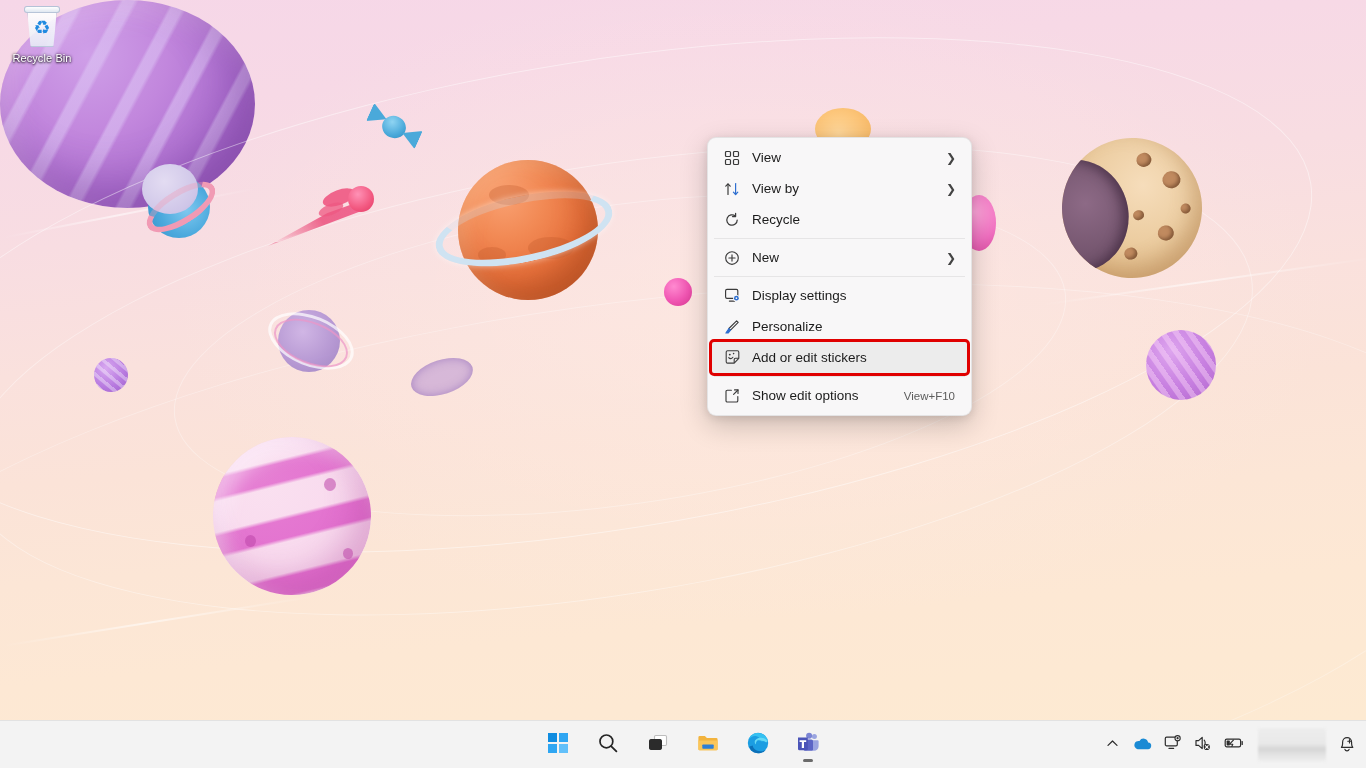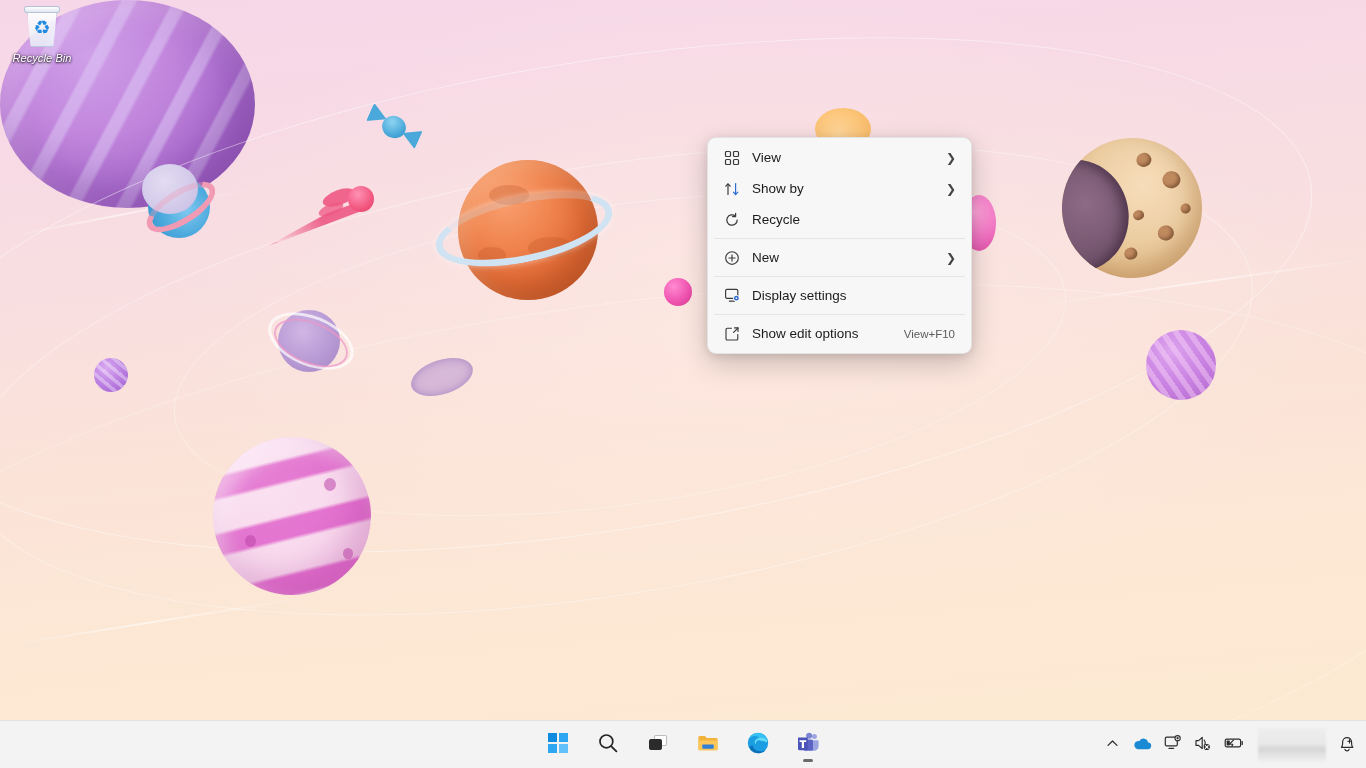--- a/index.html
+++ b/index.html
@@ -199,21 +199,20 @@
     border:1px solid rgba(175,190,212,0.9); border-radius:3px;
   }
   #recycle-bin .rb-sym {
     position:absolute; left:9px; top:12px; width:20px; height:20px;
     color:#1f8ae0; font-size:19px; line-height:20px; text-align:center;
   }
   #recycle-bin .rb-label {
     font-size:11px; color:#ffffff; text-align:right; line-height:13px;
     text-shadow:0 0 3px rgba(0,0,0,0.85), 0 1px 2px rgba(0,0,0,0.75);
     letter-spacing:0.1px;
-    font-style:italic;
   }
 
   
   #context-menu {
     position:absolute; left:707px; top:137px; width:265px;
     background:#f8f7f8;
     border:1px solid rgba(0,0,0,0.08);
     border-radius:9px;
     box-shadow:0 9px 28px rgba(0,0,0,0.20), 0 2px 8px rgba(0,0,0,0.10);
     padding:4px 4px;
@@ -380,21 +379,21 @@
 
     <div class="menu-item">
       <span class="mi-icon">
         <svg width="16" height="16" viewBox="0 0 16 16">
           <path d="M4 13.5V3" stroke="#3b3b3b" stroke-width="1.2" fill="none" stroke-linecap="round"></path>
           <path d="M1.8 5.2 4 2.9l2.2 2.3" stroke="#3b3b3b" stroke-width="1.2" fill="none" stroke-linecap="round" stroke-linejoin="round"></path>
           <path d="M11.6 2.5v10.8" stroke="#2f6fd0" stroke-width="1.2" fill="none" stroke-linecap="round"></path>
           <path d="M9.4 11.1l2.2 2.4 2.2-2.4" stroke="#2f6fd0" stroke-width="1.2" fill="none" stroke-linecap="round" stroke-linejoin="round"></path>
         </svg>
       </span>
-      <span class="mi-label">Show by</span>
+      <span class="mi-label">View by</span>
       <span class="mi-chevron">❯</span>
     </div>
 
     <div class="menu-item">
       <span class="mi-icon">
         <svg width="16" height="16" viewBox="0 0 16 16">
           <path d="M13.2 8a5.2 5.2 0 1 1-1.85-3.98" stroke="#3b3b3b" stroke-width="1.25" fill="none" stroke-linecap="round"></path>
           <path d="M11.6 1.4v3.1H8.5" stroke="#3b3b3b" stroke-width="1.25" fill="none" stroke-linecap="round" stroke-linejoin="round"></path>
         </svg>
       </span>
@@ -422,21 +421,42 @@
           <rect x="1.6" y="2.4" width="12.2" height="9" rx="1.4" fill="none" stroke="#3b3b3b" stroke-width="1.15"></rect>
           <path d="M5.4 14.1h5.2" stroke="#3b3b3b" stroke-width="1.15" stroke-linecap="round"></path>
           <circle cx="12.4" cy="11.2" r="3.3" fill="#f8f7f8"></circle>
           <circle cx="12.4" cy="11.2" r="2.4" fill="#2f6fd0"></circle>
           <circle cx="12.4" cy="11.2" r="0.85" fill="#f8f7f8"></circle>
         </svg>
       </span>
       <span class="mi-label">Display settings</span>
     </div>
 
-
+    <div class="menu-item">
+      <span class="mi-icon">
+        <svg width="16" height="16" viewBox="0 0 16 16">
+          <path d="M12.6 1.8 14.2 3.4 6.5 11.1 4.9 9.5z" fill="none" stroke="#3b3b3b" stroke-width="1.1" stroke-linejoin="round"></path>
+          <path d="M4.9 9.5 6.5 11.1 4.3 13.9 1.9 14.1z" fill="#2f6fd0" stroke="#2f6fd0" stroke-width="1.05" stroke-linejoin="round"></path>
+        </svg>
+      </span>
+      <span class="mi-label">Personalize</span>
+    </div>
+
+    <div class="menu-item highlighted">
+      <span class="mi-icon">
+        <svg width="17" height="17" viewBox="0 0 17 17">
+          <path d="M2.2 3.2a1.4 1.4 0 0 1 1.4-1.4h9.8a1.4 1.4 0 0 1 1.4 1.4v6.1l-4.6 4.8H3.6a1.4 1.4 0 0 1-1.4-1.4z" fill="none" stroke="#3b3b3b" stroke-width="1.1" stroke-linejoin="round"></path>
+          <path d="M14.8 9.3h-3.3a1.3 1.3 0 0 0-1.3 1.3v3.5" fill="none" stroke="#3b3b3b" stroke-width="1.1" stroke-linejoin="round"></path>
+          <circle cx="5.8" cy="5.6" r="0.95" fill="#3b3b3b"></circle>
+          <circle cx="9.6" cy="4.6" r="0.8" fill="#3b3b3b"></circle>
+          <path d="M4.7 8.6c1.2 1.5 3.3 1.3 4.2-0.3" stroke="#3b3b3b" stroke-width="1.05" fill="none" stroke-linecap="round"></path>
+        </svg>
+      </span>
+      <span class="mi-label">Add or edit stickers</span>
+    </div>
 
     <div class="menu-sep"></div>
 
     <div class="menu-item">
       <span class="mi-icon">
         <svg width="16" height="16" viewBox="0 0 16 16">
           <path d="M7.4 2.2H3.3A1.3 1.3 0 0 0 2 3.5v9.2a1.3 1.3 0 0 0 1.3 1.3h9.2a1.3 1.3 0 0 0 1.3-1.3V8.6" fill="none" stroke="#3b3b3b" stroke-width="1.15" stroke-linecap="round" stroke-linejoin="round"></path>
           <path d="M9.6 6.4 14 2" stroke="#3b3b3b" stroke-width="1.15" stroke-linecap="round"></path>
           <path d="M10.5 1.9H14v3.5" fill="none" stroke="#3b3b3b" stroke-width="1.15" stroke-linecap="round" stroke-linejoin="round"></path>
         </svg>

